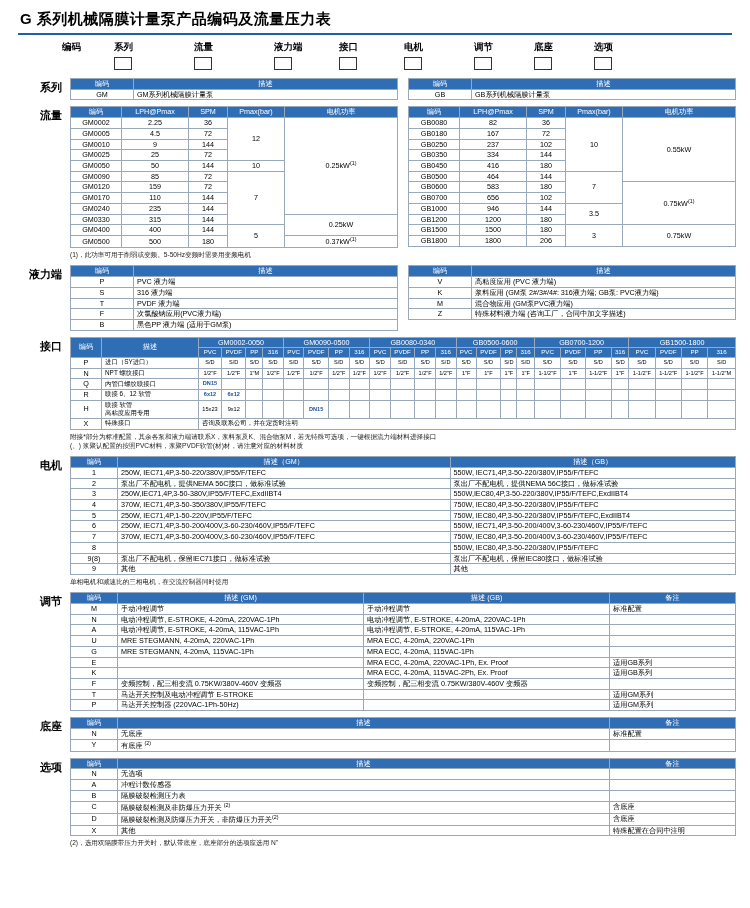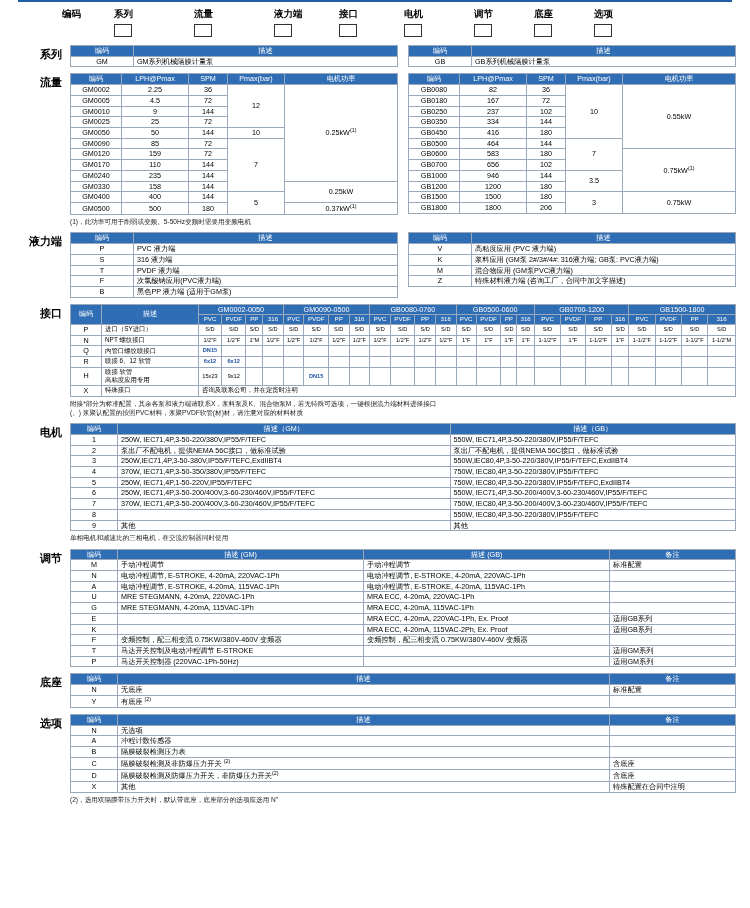--- a/index.html
+++ b/index.html
@@ -25,20 +25,21 @@
   .code-group{margin-right:0;}
   sup{font-size:5.4px;vertical-align:super;}
   .blue-num{color:#1b53a5;font-weight:bold;}
   .tbl-full{width:100%;}
 </style>
 </head>
 <body>
 
 <div class="page">
 
+  <h1 class="title">G 系列机械隔膜计量泵产品编码及流量压力表</h1>
   <div class="rule"></div>
 
   <div class="codes-row" id="codeRow">
       <div class="code-group" style="width: 52px;">
         <div class="code-cell">编码</div>
       </div>
       <div class="code-group" style="width: 80px;">
         <div class="code-cell">系列</div>
         <div class="code-box"></div>
       </div>
@@ -172,21 +173,21 @@
                   <td class="c">110</td>
                   <td class="c">144</td>
                 </tr>
                 <tr>
                   <td class="c">GM0240</td>
                   <td class="c">235</td>
                   <td class="c">144</td>
                 </tr>
                 <tr>
                   <td class="c">GM0330</td>
-                  <td class="c">158</td>
+                  <td class="c">315</td>
                   <td class="c">144</td>
                   <td class="c" rowspan="2">0.25kW</td>
                 </tr>
                 <tr>
                   <td class="c">GM0400</td>
                   <td class="c">400</td>
                   <td class="c">144</td>
                   <td class="c" rowspan="2">5</td>
                 </tr>
                 <tr>
@@ -356,21 +357,21 @@
   <div class="sect">
     <div class="sect-label">接口</div>
     <div class="sect-body">
       <table class="tbl-full">
         <thead id="connHead">
             <tr>
               <th rowspan="2" style="width: 26px;">编码</th>
               <th rowspan="2" style="width: 92px;">描述</th>
               <th colspan="4">GM0002-0050</th>
               <th colspan="4">GM0090-0500</th>
-              <th colspan="4">GB0080-0760</th>
+              <th colspan="4">GB0080-0340</th>
               <th colspan="4">GB0500-0600</th>
               <th colspan="4">GB0700-1200</th>
               <th colspan="4">GB1500-1800</th>
             </tr>
             <tr>
               <th style="font-size: 6.2px;">PVC</th>
               <th style="font-size: 6.2px;">PVDF</th>
               <th style="font-size: 6.2px;">PP</th>
               <th style="font-size: 6.2px;">316</th>
               <th style="font-size: 6.2px;">PVC</th>
@@ -596,20 +597,25 @@
               <td class="c">7</td>
               <td class="l">370W, IEC71,4P,3-50-200/400V,3-60-230/460V,IP55/F/TEFC</td>
               <td class="l">750W, IEC80,4P,3-50-200/400V,3-60-230/460V,IP55/F/TEFC</td>
             </tr>
             <tr>
               <td class="c">8</td>
               <td class="l">&nbsp;</td>
               <td class="l">550W, IEC80,4P,3-50-220/380V,IP55/F/TEFC</td>
             </tr>
             <tr>
+              <td class="c">9(8)</td>
+              <td class="l">泵出厂不配电机，保留IEC71接口，做标准试验</td>
+              <td class="l">泵出厂不配电机，保留IEC80接口，做标准试验</td>
+            </tr>
+            <tr>
               <td class="c">9</td>
               <td class="l">其他</td>
               <td class="l">其他</td>
             </tr>
           </tbody>
       </table>
       <div class="note">单相电机和减速比的三相电机，在交流控制器同时使用</div>
     </div>
   </div>
 

